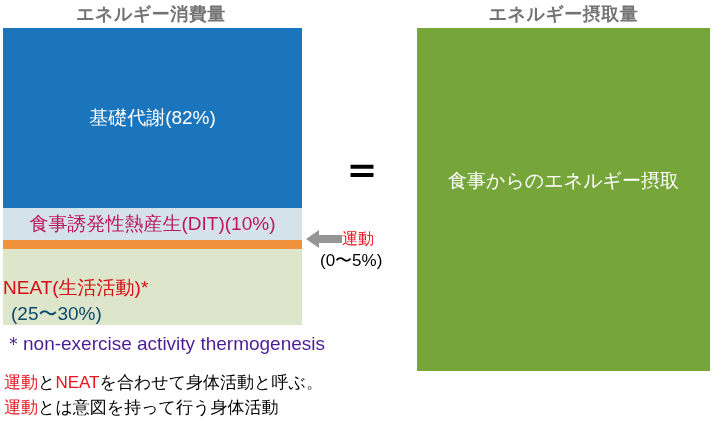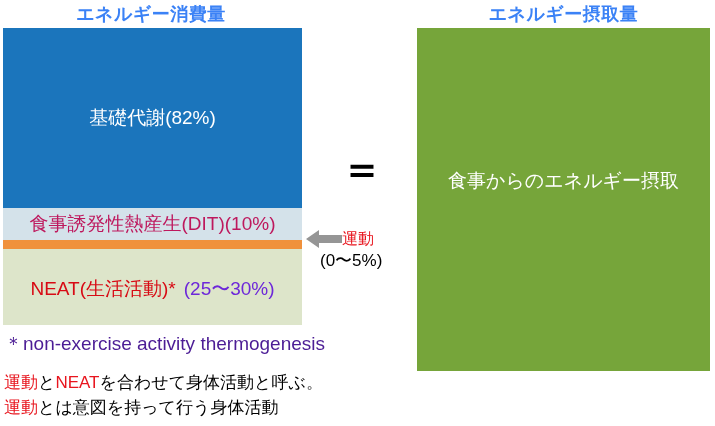--- a/index.html
+++ b/index.html
@@ -16,21 +16,21 @@
     color: #000000;
     -webkit-font-smoothing: antialiased;
   }
 
   
   .col-title {
     position: absolute;
     font-size: 18px;
     font-weight: 700;
     letter-spacing: 0.5px;
-    color: #3b82f6;
+    color: #737373;
     text-align: center;
     white-space: nowrap;
     line-height: 24px;
   }
   #title-expenditure { left: 0px;   top: 2px; width: 302px; }
   #title-intake      { left: 417px; top: 2px; width: 293px; }
 
   
   #expenditure-bar {
     position: absolute;
@@ -71,22 +71,23 @@
     background: #F0913C;
   }
   #seg-neat {
     top: 221px;
     height: 76px;
     background: #DDE5CA;
     color: #D80A14;
     font-size: 19px;
     align-items: flex-start;
     padding-top: 27px;
-  }
-  #seg-neat .neat-pct { color: #6d28d9; margin-left: 8px; }
+    flex-direction: column;
+  }
+  #seg-neat .neat-pct { color: #0c4a6e; margin-left: 8px; }
 
   
   #equals-sign {
     position: absolute;
     left: 341px;
     top: 149px;
     width: 40px;
     font-size: 42px;
     font-weight: 700;
     line-height: 40px;

